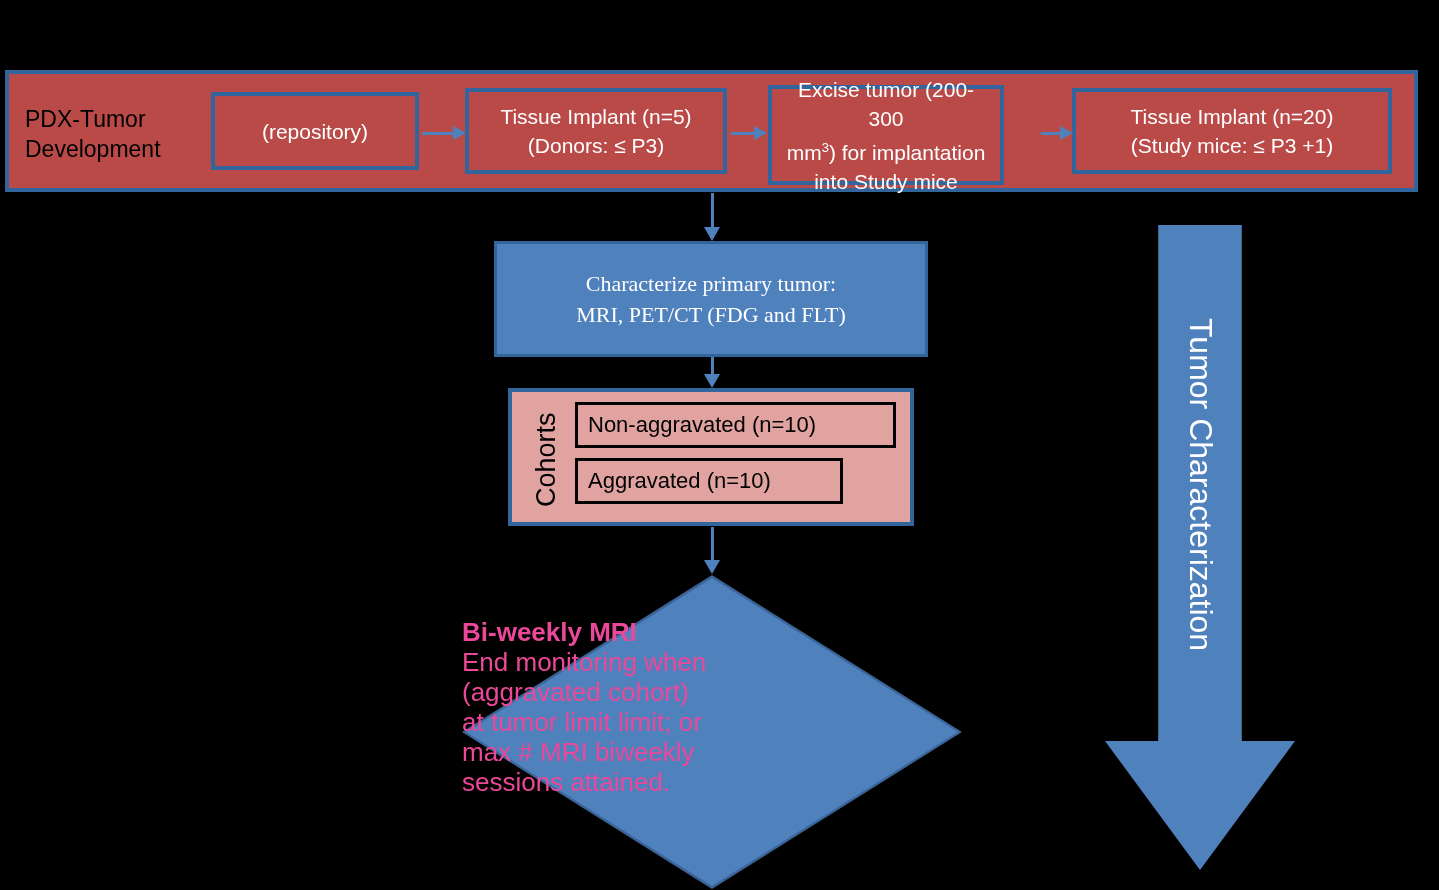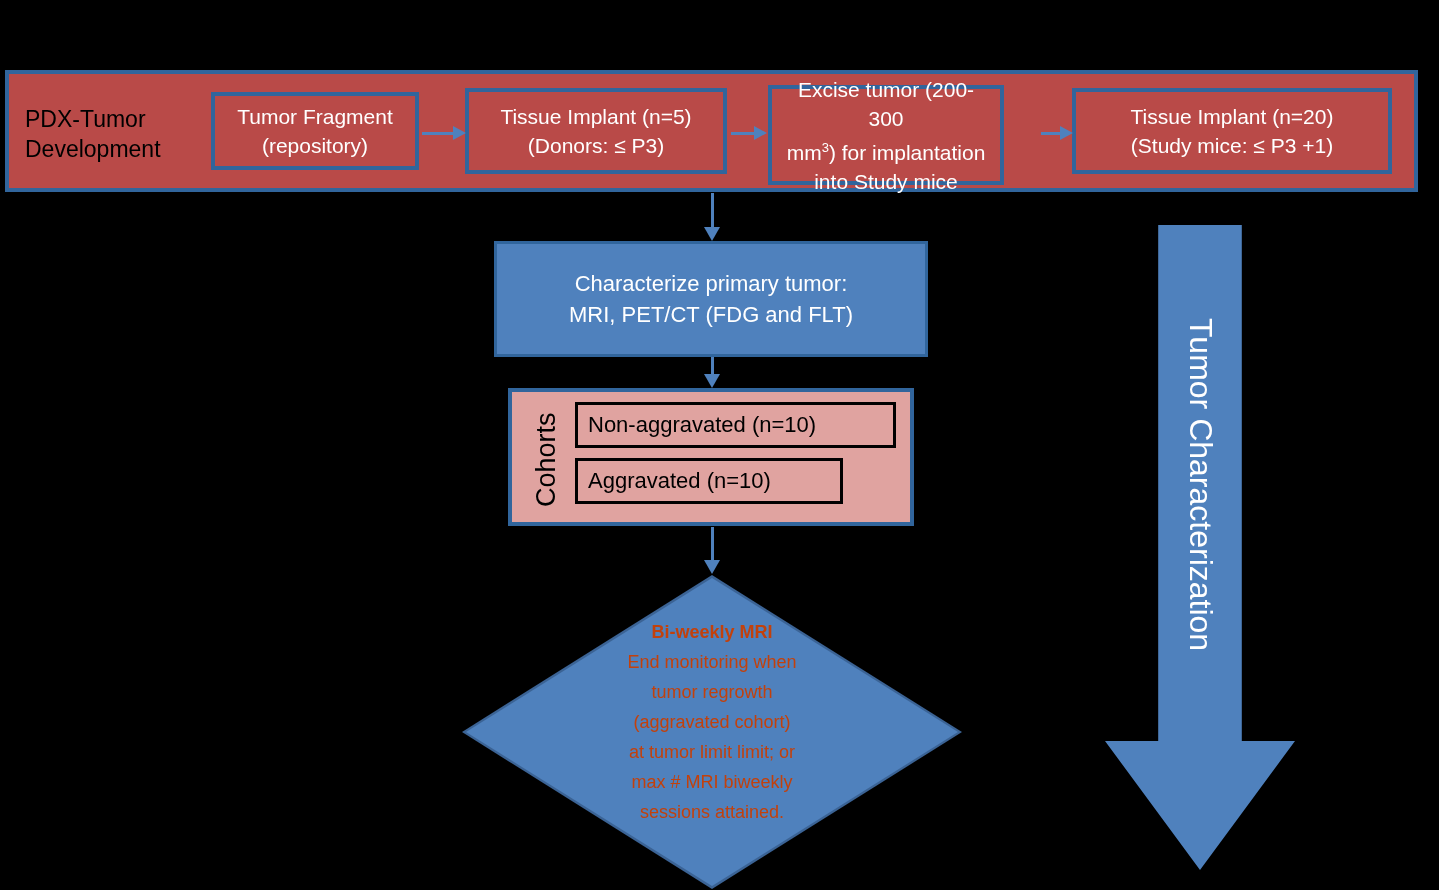--- a/index.html
+++ b/index.html
@@ -113,20 +113,21 @@
     background: #4F81BD;
     border: 3px solid #31659C;
     box-sizing: border-box;
     color: #FFFFFF;
     font-size: 22px;
     line-height: 31px;
     text-align: center;
     display: flex;
     align-items: center;
     justify-content: center;
+    font-family: Liberation Serif, serif;
   }
 
   
   .cohorts-box {
     position: absolute;
     left: 508px;
     top: 388px;
     width: 406px;
     height: 138px;
     background: #E0A3A0;
@@ -180,23 +181,23 @@
     position: absolute;
     left: 4px; top: 3px; right: 4px; bottom: 3px;
     background: #4F81BD;
     clip-path: polygon(50% 0%, 100% 50%, 50% 100%, 0% 50%);
   }
   .diamond-text {
     position: absolute;
     left: 0;
     top: 42px;
     width: 100%;
-    text-align: center;
-    color: #c2410c;
-    font-size: 18px;
+    text-align: left;
+    color: #ec4899;
+    font-size: 26px;
     line-height: 30px;
   }
   .diamond-text .bold { font-weight: bold; }
 
   
   .big-arrow {
     position: absolute;
     left: 1105px;
     top: 225px;
     width: 190px;
@@ -232,21 +233,20 @@
 
   <div class="pdx-band">
     <div class="pdx-label">
       <div>PDX-Tumor</div>
       <div>Development</div>
     </div>
   </div>
 
   <div class="stage-box box-fragment">
     <div class="inner">
-      <div>Tumor Fragment</div>
       <div>(repository)</div>
     </div>
   </div>
 
   <div class="stage-box box-donor">
     <div class="inner">
       <div>Tissue Implant (n=5)</div>
       <div>(Donors: ≤ P3)</div>
     </div>
   </div>
@@ -290,21 +290,20 @@
       <span>Aggravated (n=10)</span>
     </div>
   </div>
 
   <div class="diamond-wrap">
     <div class="diamond-edge"></div>
     <div class="diamond-face"></div>
     <div class="diamond-text">
       <div class="bold">Bi-weekly MRI</div>
       <div>End monitoring when</div>
-      <div>tumor regrowth</div>
       <div>(aggravated cohort)</div>
       <div>at tumor limit limit; or</div>
       <div>max # MRI biweekly</div>
       <div>sessions attained.</div>
     </div>
   </div>
 
   <div class="big-arrow">
     <div class="big-arrow-shape"></div>
     <div class="big-arrow-label">Tumor Characterization</div>

